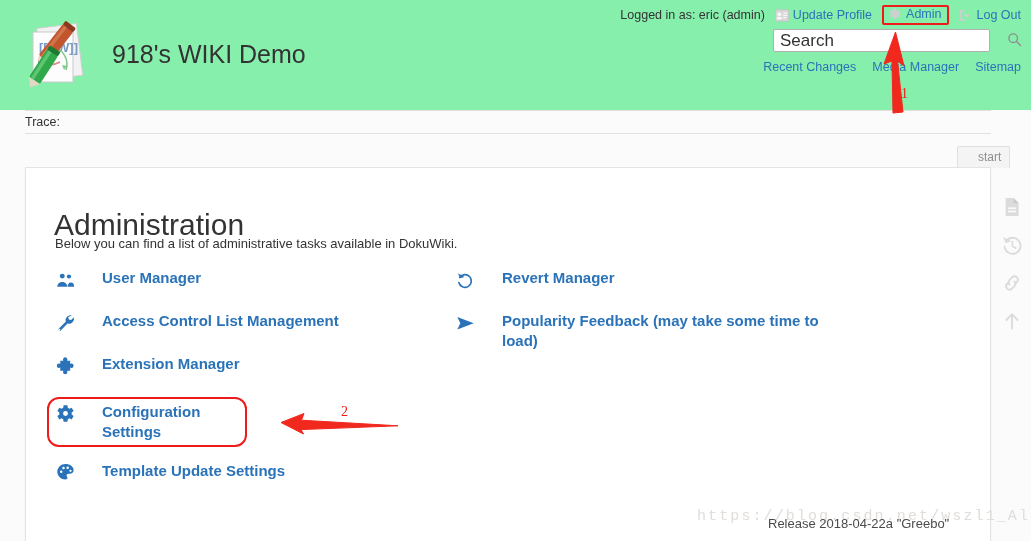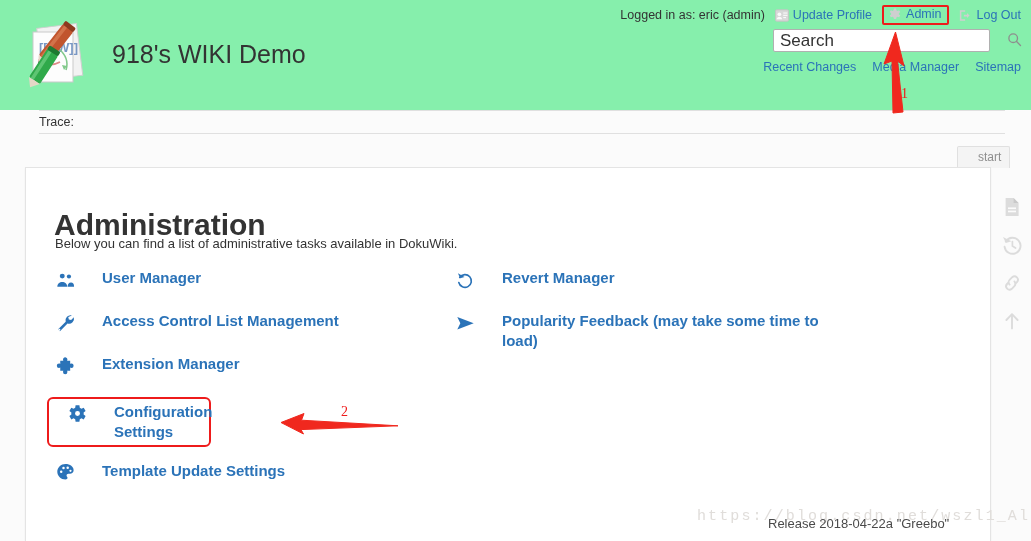--- a/index.html
+++ b/index.html
@@ -72,21 +72,21 @@
     position: absolute; right: 10px; top: 60px;
     display: flex; gap: 16px; font-size: 12.5px;
   }
   #nav-links a { color: #2b73b8; text-decoration: none; text-align: right; }
 
   
   #trace {
     position: absolute; left: 25px; top: 110px; width: 966px; height: 22px;
     border-top: 1px solid #e0e0e0; border-bottom: 1px solid #e0e0e0;
     font-size: 12.5px; color: #333;
-    display: flex; align-items: center; margin-left: 14px;
+    display: flex; align-items: center;
   }
 
   
   #tab-start {
     position: absolute; left: 957px; top: 146px;
     padding: 3px 8px 4px 20px;
     background: #f4f4f4; color: #8e8e8e; font-size: 12px;
     border: 1px solid #e0e0e0; border-bottom: none;
     border-radius: 2px 2px 0 0;
   }
@@ -95,21 +95,21 @@
   #content {
     position: absolute; left: 25px; top: 167px;
     width: 966px; height: 374px;
     background: #ffffff;
     border: 1px solid #e4e4e4; border-bottom: none;
     box-sizing: border-box;
     box-shadow: 0 1px 2px rgba(0,0,0,0.05);
   }
   #page-title {
     position: absolute; left: 28px; top: 20px;
-    font-size: 30px; font-weight: bold; color: #333;
+    font-size: 30px; font-weight: normal; color: #333;
   }
   #page-desc {
     position: absolute; left: 29px; top: 68px;
     font-size: 13px; color: #333;
   }
 
   #admin-cols {
     position: absolute; left: 28px; top: 100px; width: 900px;
     display: flex;
   }
@@ -124,24 +124,24 @@
   .admin-item .a-ico {
     width: 22px; height: 22px; flex: none; margin-top: 1px;
     display: flex; align-items: center; justify-content: center;
   }
   .admin-item .a-label {
     color: #2b73b8; font-size: 15px; font-weight: bold; line-height: 1.33;
     max-width: 330px;
   }
   .admin-item.boxed {
     border: 2px solid #ee1b1b;
-    padding: 3px 6px 3px 17px;
+    padding: 3px 6px 3px 5px;
     margin-left: -7px; margin-bottom: 14px;
-    width: 164px; box-sizing: border-box;
-    border-radius: 6px;
+    width: 200px; box-sizing: border-box;
+    border-radius: 12px;
   }
 
   
   #tool-rail {
     position: absolute; left: 993px; top: 168px;
     width: 38px; height: 190px;
     display: flex; flex-direction: column; align-items: center;
     gap: 16px; padding-top: 28px; box-sizing: border-box;
   }
   #tool-rail .rail-ico { width: 22px; height: 22px; opacity: 1; }

